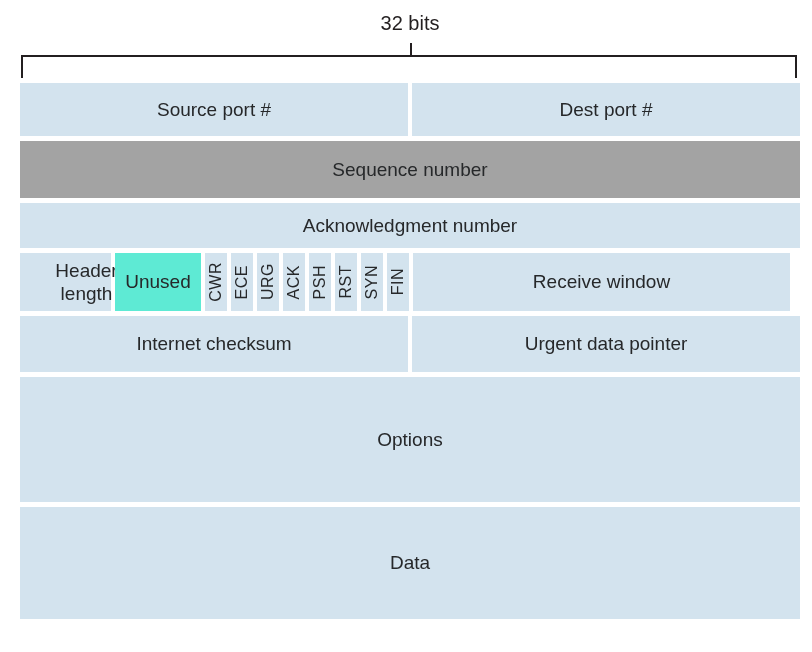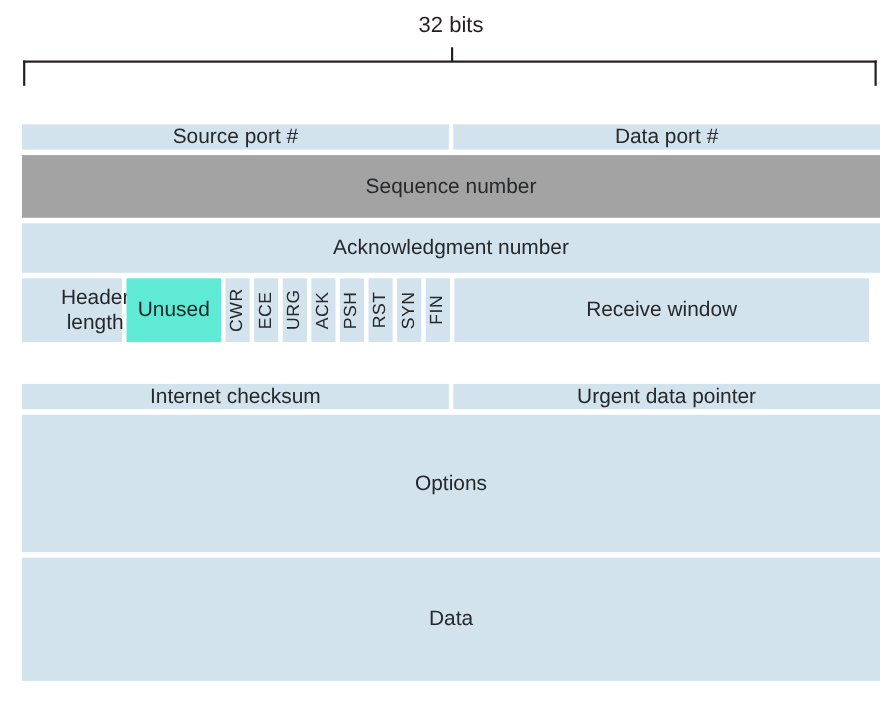--- a/index.html
+++ b/index.html
@@ -50,21 +50,21 @@
     background: #d3e3ee;
     display: flex;
     align-items: center;
     justify-content: center;
     text-align: center;
     font-size: 19px;
     line-height: 1.22;
     color: #26282a;
     box-sizing: border-box;
   }
-  .row-ports, .row-checksum { height: 56px; align-items: flex-end; }
+  .row-ports, .row-checksum { height: 56px; }
   .row-ports { height: 53px; }
   .row-seq   { height: 57px; }
   .row-ack   { height: 45px; }
   .row-flags { height: 58px; }
   .row-opts  { height: 125px; justify-content: flex-end; }
   .row-data  { height: 112px; }
 
   .w-half  { width: 388px; }
   .w-full  { width: 780px; }
   .w-hlen  { width: 91px; }
@@ -89,21 +89,21 @@
 
   <div class="line tick-center" style="background: rgb(35, 31, 32);"></div>
   <div class="line bracket-h" style="background: rgb(35, 31, 32);"></div>
   <div class="line tick-left" style="background: rgb(35, 31, 32);"></div>
   <div class="line tick-right" style="background: rgb(35, 31, 32);"></div>
 
   <div class="tcp-table">
 
     <div class="row row-ports">
       <div class="cell w-half" style="background: rgb(211, 227, 238);">Source port #</div>
-      <div class="cell w-half" style="background: rgb(211, 227, 238);">Data port #</div>
+      <div class="cell w-half" style="background: rgb(211, 227, 238);">Dest port #</div>
     </div>
 
     <div class="row row-seq">
       <div class="cell w-full" style="background: #a3a3a3;">Sequence number</div>
     </div>
 
     <div class="row row-ack">
       <div class="cell w-full" style="background: rgb(211, 227, 238);">Acknowledgment number</div>
     </div>
 

